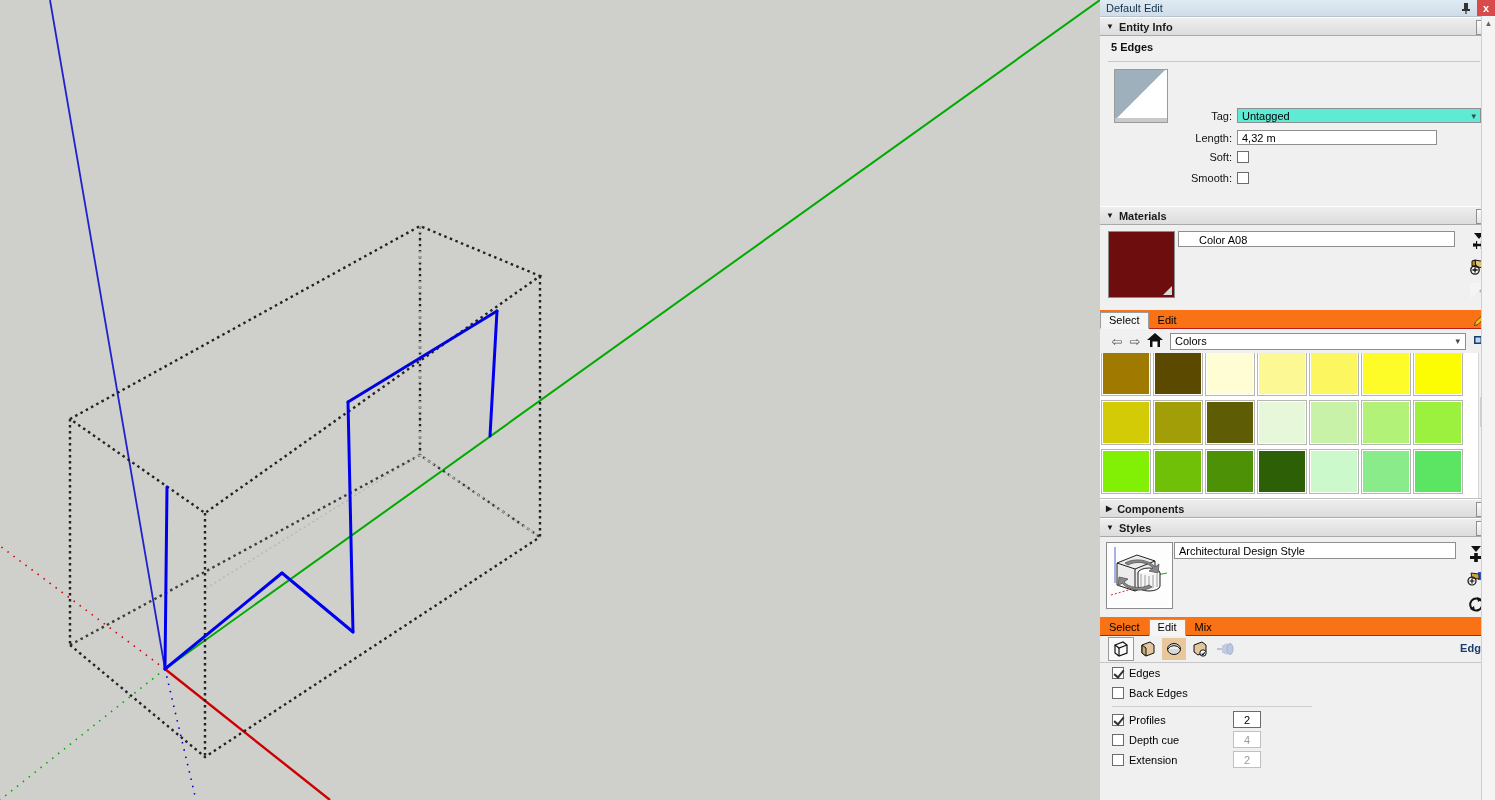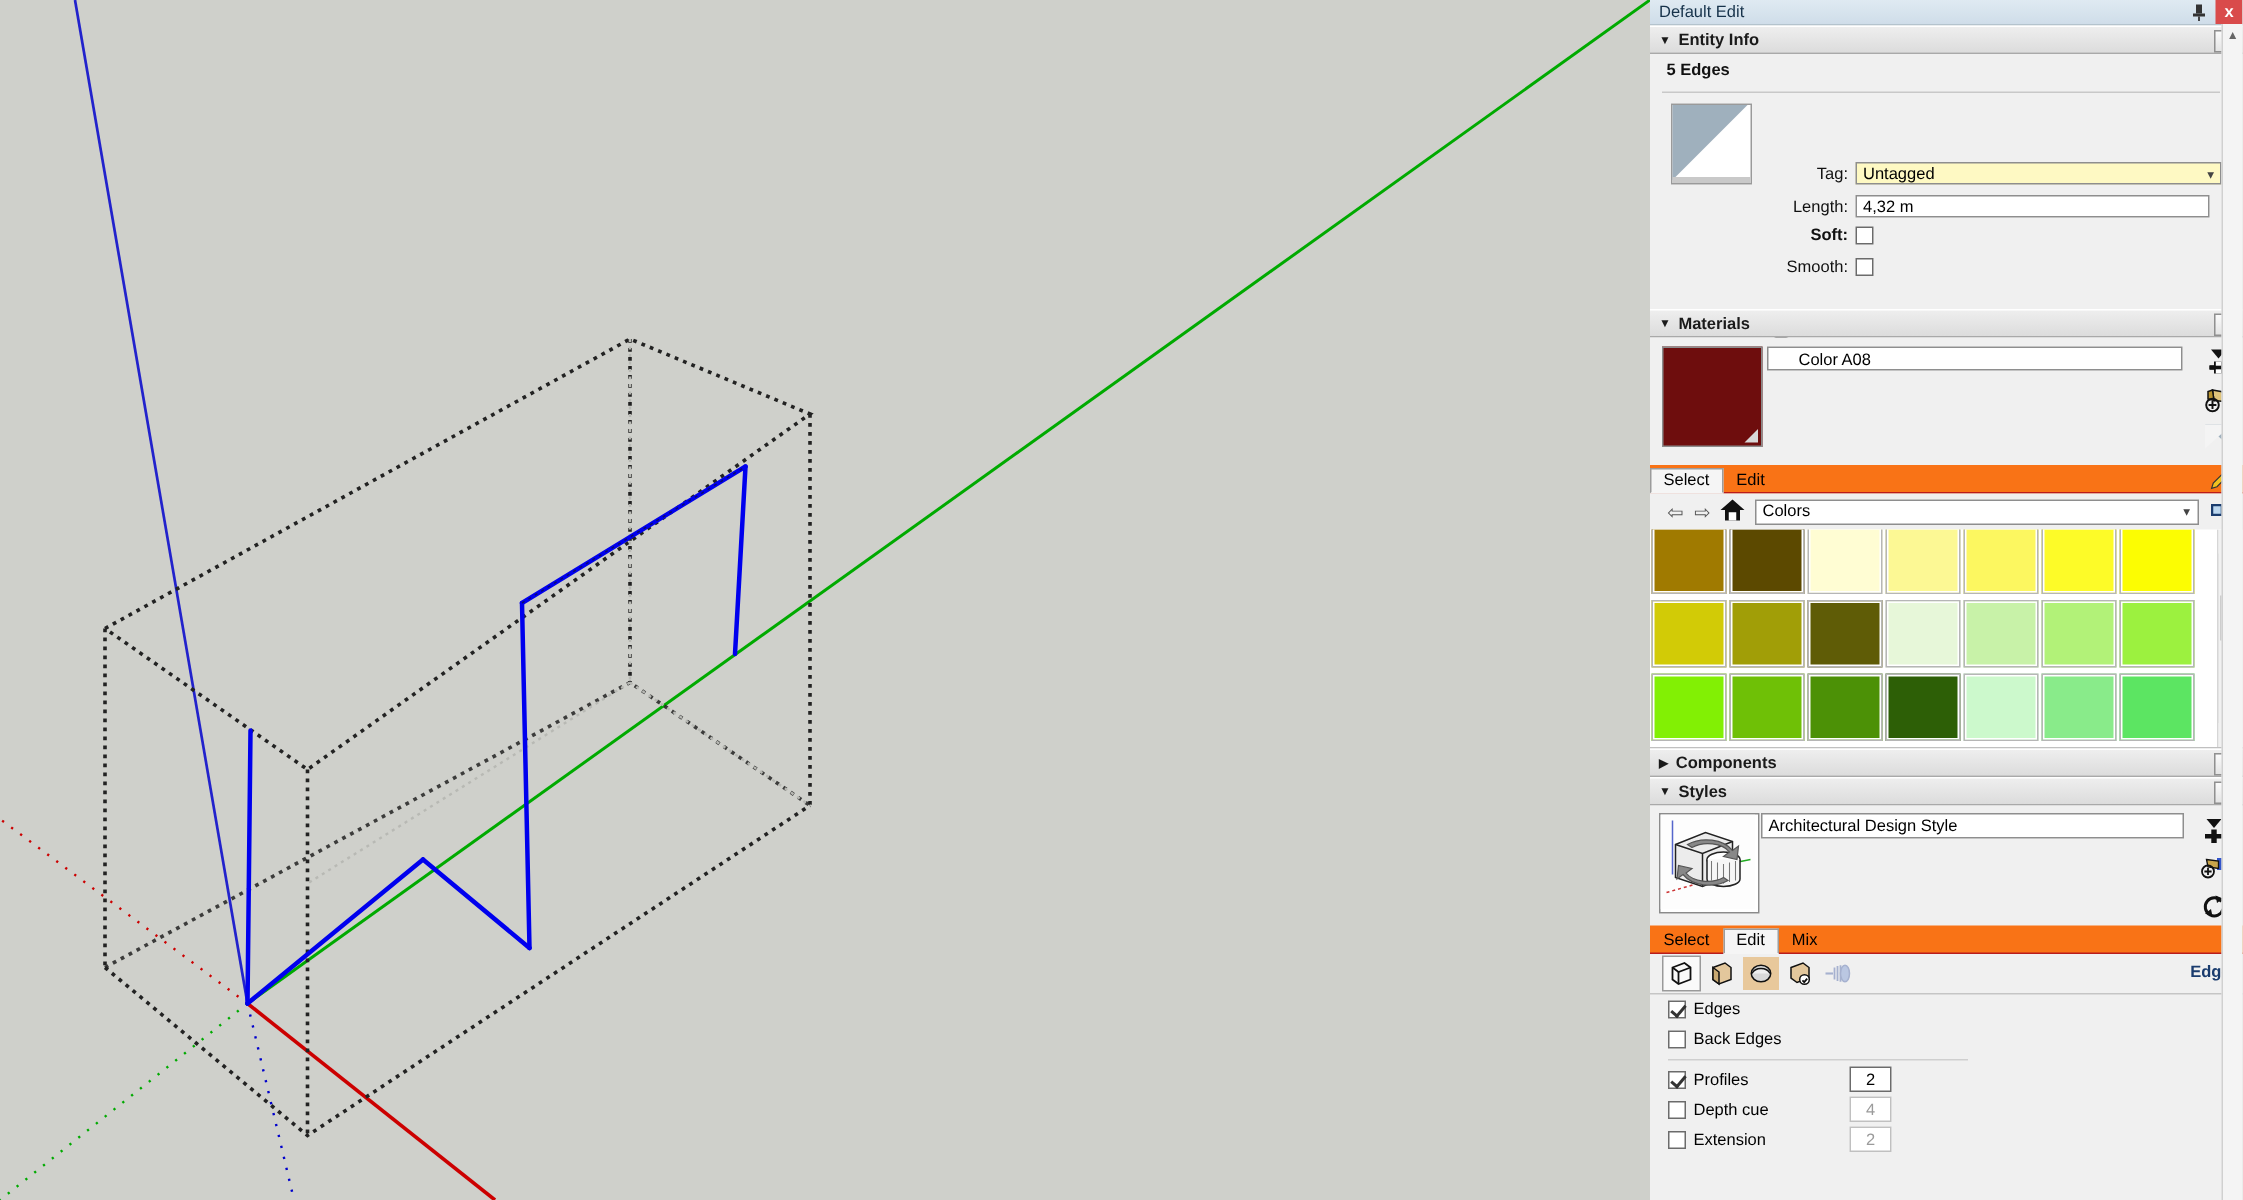--- a/index.html
+++ b/index.html
@@ -48,21 +48,21 @@
   .hrule{position:absolute;left:8px;top:25px;width:372px;height:1px;background:#c8c8c8;}
   .mat-thumb{position:absolute;left:14px;top:33px;width:52px;height:52px;border:1px solid #9a9a9a;background:#fff;}
   .mat-thumb .tri-fill{position:absolute;left:0;top:0;width:0;height:0;
      border-left:50px solid #9fb0bd;border-bottom:50px solid transparent;}
   .mat-thumb .base{position:absolute;left:0;bottom:0;width:100%;height:4px;background:#c9c9c9;}
 
   .row{position:absolute;display:flex;align-items:center;}
   .rlabel{width:94px;text-align:right;padding-right:5px;font-size:11px;color:#111;}
   .rfield{height:15px;border:1px solid #8e8e8e;background:#fff;display:flex;align-items:center;
      padding-left:4px;font-size:11px;box-sizing:border-box;}
-  .rfield.dd{background:#fef9c3;position:relative;}
+  .rfield.dd{background:#5eead4;position:relative;}
   .rfield .caret{position:absolute;right:4px;top:2px;font-size:9px;color:#444;}
   .cbx{width:12px;height:12px;border:1px solid #6b6b6b;background:#fff;box-sizing:border-box;}
   .tog{width:19px;height:17px;display:flex;align-items:center;justify-content:center;}
   .tog.framed{border:1px solid #9a9a9a;background:#fbfbfb;}
 
   
   #materials-body{height:85px;background:#f0f0f0;position:relative;}
   .big-swatch{position:absolute;left:8px;top:6px;width:65px;height:65px;border:1px solid #8b8b8b;background:#6e0d0d;}
   .big-swatch .corner{position:absolute;right:2px;bottom:2px;width:0;height:0;
      border-right:9px solid #d8d8d8;border-top:9px solid transparent;}
@@ -206,26 +206,26 @@
     <div class="row" style="left:38px;top:72px;">
       <span class="rlabel">Tag:</span>
       <span class="rfield dd" style="width:244px;">
         <span>Untagged</span>
         <span class="caret">▾</span>
       </span>
     </div>
 
     <div class="row" style="left:38px;top:94px;">
       <span class="rlabel">Length:</span>
-      <span class="rfield" style="width:236px;">
+      <span class="rfield" style="width:200px;">
         <span>4,32 m</span>
       </span>
     </div>
 
-    <div class="row" style="left:38px;top:115px;font-weight:bold;">
+    <div class="row" style="left:38px;top:115px;">
       <span class="rlabel">Soft:</span>
       <span class="cbx"></span>
     </div>
 
     <div class="row" style="left:38px;top:136px;align-items:center;">
       <span class="rlabel">Smooth:</span>
       <span class="cbx"></span>
     </div>
 
     <div class="row" style="left:38px;top:172px;flex-direction:column;">

